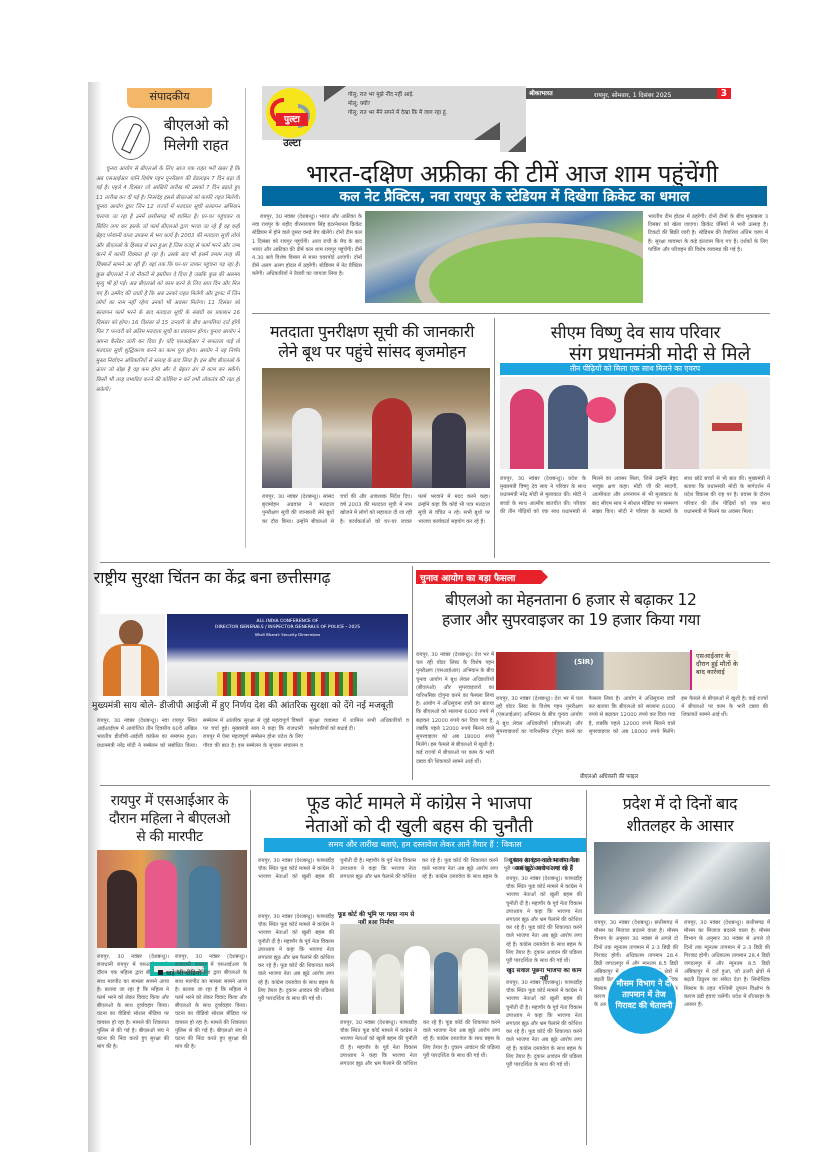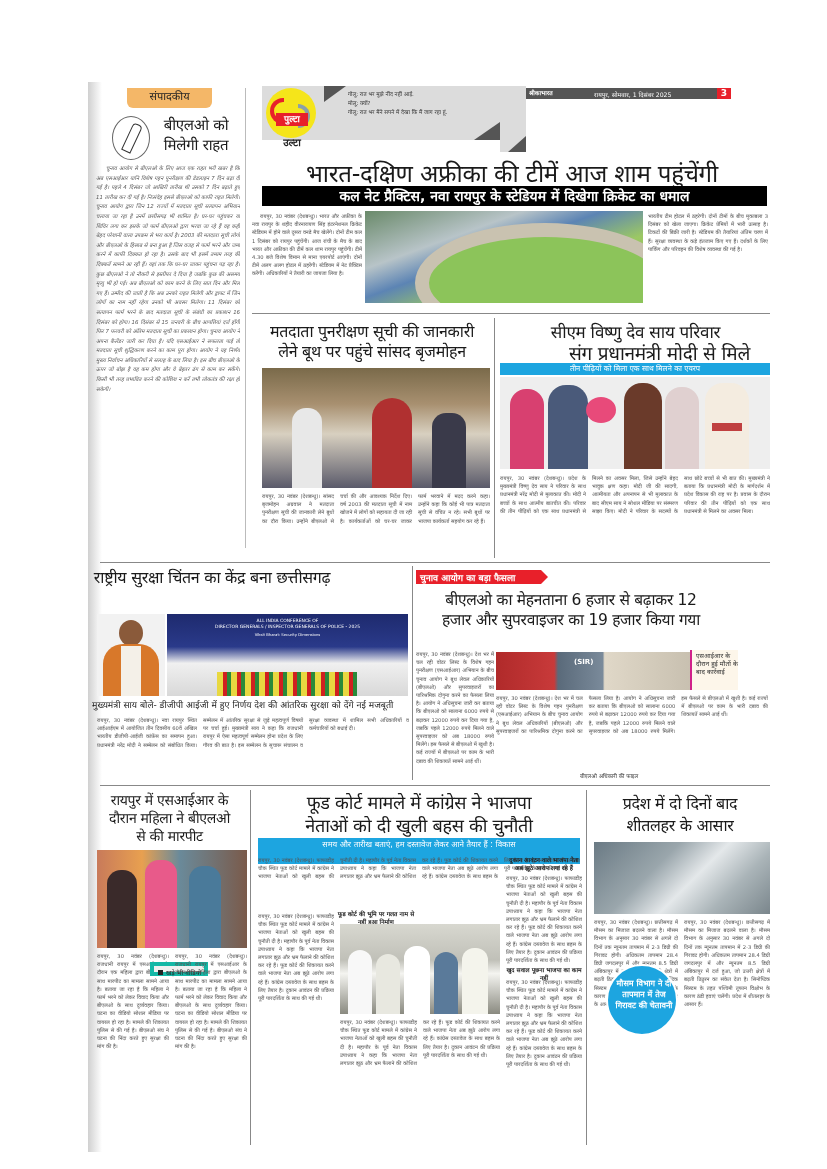--- a/index.html
+++ b/index.html
@@ -5,21 +5,21 @@
   * { box-sizing: border-box; margin: 0; padding: 0; }
   body { width: 827px; height: 1169px; background: #ffffff; position: relative; overflow: hidden; font-family: "DejaVu Sans", sans-serif; color: #222; }
   .abs { position: absolute; }
   .gutter-shade { position: absolute; left: 88px; top: 82px; width: 14px; height: 1070px; background: linear-gradient(to right, #d0d0d0, #ffffff); }
   .txt { font-size: 5.2px; line-height: 8.2px; color: #555; text-align: justify; overflow: hidden; }
   .txt-it { font-style: italic; }
   .head { font-family: "DejaVu Sans", sans-serif; color: #1a1a1a; text-align: center; font-weight: normal; letter-spacing: -0.3px; }
   .rule-h { position: absolute; height: 1px; background: #888; }
   .rule-v { position: absolute; width: 1px; background: #888; }
   .photo { position: absolute; overflow: hidden; }
-  .redbar { background: #000000; color: #fff; text-align: center; font-weight: bold; }
+  .redbar { background: #0369a1; color: #fff; text-align: center; font-weight: bold; }
   .bluebar { background: #1da5e0; color: #fff; text-align: center; }
   .caption { font-size: 9.5px; color: #222; white-space: nowrap; }
 </style>
 </head>
 <body>
 
 <div class="gutter-shade"></div>
 
 <div class="abs" style="left:262px;top:86px;width:238px;height:54px;background:#dcdcdc;">
   <div class="abs" style="left:4px;top:2px;width:50px;height:50px;border-radius:50%;background:#f5e51a;">
@@ -137,21 +137,21 @@
 <div class="abs txt" style="left:97px;top:952px;width:72px;height:190px;">रायपुर, 30 नवंबर (देशबन्धु)। राजधानी रायपुर में एसआईआर के दौरान एक महिला द्वारा बीएलओ के साथ मारपीट का मामला सामने आया है। बताया जा रहा है कि महिला ने फार्म भरने को लेकर विवाद किया और बीएलओ के साथ दुर्व्यवहार किया। घटना का वीडियो सोशल मीडिया पर वायरल हो रहा है। मामले की शिकायत पुलिस से की गई है। बीएलओ संघ ने घटना की निंदा करते हुए सुरक्षा की मांग की है।</div>
 <div class="abs" style="left:150px;top:962px;width:58px;height:14px;background:#f0f0f0;border:4px solid #14b8a6;">
   <span class="abs" style="left:4px;top:4px;width:5px;height:5px;background:#222;"></span>
   <span class="abs" style="left:12px;top:2px;font-size:6.5px;color:#222;white-space:nowrap;">खड़े भी वीडियो</span>
 </div>
 <div class="abs txt" style="left:175px;top:952px;width:72px;height:190px;">रायपुर, 30 नवंबर (देशबन्धु)। राजधानी रायपुर में एसआईआर के दौरान एक महिला द्वारा बीएलओ के साथ मारपीट का मामला सामने आया है। बताया जा रहा है कि महिला ने फार्म भरने को लेकर विवाद किया और बीएलओ के साथ दुर्व्यवहार किया। घटना का वीडियो सोशल मीडिया पर वायरल हो रहा है। मामले की शिकायत पुलिस से की गई है। बीएलओ संघ ने घटना की निंदा करते हुए सुरक्षा की मांग की है।</div>
 <div class="rule-v" style="left:250px;top:790px;height:355px;"></div>
 
 <div class="abs head" style="left:254px;top:790px;width:330px;font-size:18px;white-space:nowrap;">फूड कोर्ट मामले में कांग्रेस ने भाजपा</div>
 <div class="abs head" style="left:254px;top:813px;width:330px;font-size:18px;white-space:nowrap;">नेताओं को दी खुली बहस की चुनौती</div>
-<div class="abs bluebar" style="left:258px;top:838px;width:322px;height:26px;font-size:8px;line-height:14px;">समय और तारीख बताएं, हम दस्तावेज लेकर आने तैयार हैं : विकास</div>
+<div class="abs bluebar" style="left:264px;top:838px;width:322px;height:14px;font-size:8px;line-height:14px;">समय और तारीख बताएं, हम दस्तावेज लेकर आने तैयार हैं : विकास</div>
 <div class="abs txt" style="left:258px;top:856px;width:322px;height:52px;column-count:4;column-gap:6px;">रायपुर, 30 नवंबर (देशबन्धु)। फाफाडीह चौक स्थित फूड कोर्ट मामले में कांग्रेस ने भाजपा नेताओं को खुली बहस की चुनौती दी है। महापौर के पूर्व नेता विकास उपाध्याय ने कहा कि भाजपा नेता लगातार झूठ और भ्रम फैलाने की कोशिश कर रहे हैं। फूड कोर्ट की शिकायत करने वाले भाजपा नेता अब झूठे आरोप लगा रहे हैं। कांग्रेस दस्तावेज के साथ बहस के लिए तैयार है। दुकान आवंटन की प्रक्रिया पूरी पारदर्शिता के साथ की गई थी।</div>
 <div class="abs" style="left:336px;top:910px;width:80px;font-size:6px;font-weight:bold;color:#222;text-align:center;">फूड कोर्ट की भूमि पर गलत नाम से नहीं हुआ निर्माण</div>
 <div class="photo" style="left:340px;top:924px;width:160px;height:90px;background:linear-gradient(180deg,#d8d8d0 0%,#c0c0b8 40%,#f4f4f0 55%,#8a8a80 100%);">
   <div class="abs" style="left:8px;top:26px;width:24px;height:64px;background:#f8f8f8;border-radius:12px 12px 0 0;"></div>
   <div class="abs" style="left:36px;top:30px;width:24px;height:60px;background:#e8e8e0;border-radius:12px 12px 0 0;"></div>
   <div class="abs" style="left:64px;top:22px;width:26px;height:68px;background:#ffffff;border-radius:12px 12px 0 0;"></div>
   <div class="abs" style="left:94px;top:28px;width:24px;height:62px;background:#5a7a9a;border-radius:12px 12px 0 0;"></div>
   <div class="abs" style="left:122px;top:24px;width:26px;height:66px;background:#f4f4ec;border-radius:12px 12px 0 0;"></div>
 </div>
 <div class="abs txt" style="left:258px;top:912px;width:76px;height:230px;">रायपुर, 30 नवंबर (देशबन्धु)। फाफाडीह चौक स्थित फूड कोर्ट मामले में कांग्रेस ने भाजपा नेताओं को खुली बहस की चुनौती दी है। महापौर के पूर्व नेता विकास उपाध्याय ने कहा कि भाजपा नेता लगातार झूठ और भ्रम फैलाने की कोशिश कर रहे हैं। फूड कोर्ट की शिकायत करने वाले भाजपा नेता अब झूठे आरोप लगा रहे हैं। कांग्रेस दस्तावेज के साथ बहस के लिए तैयार है। दुकान आवंटन की प्रक्रिया पूरी पारदर्शिता के साथ की गई थी।</div>

